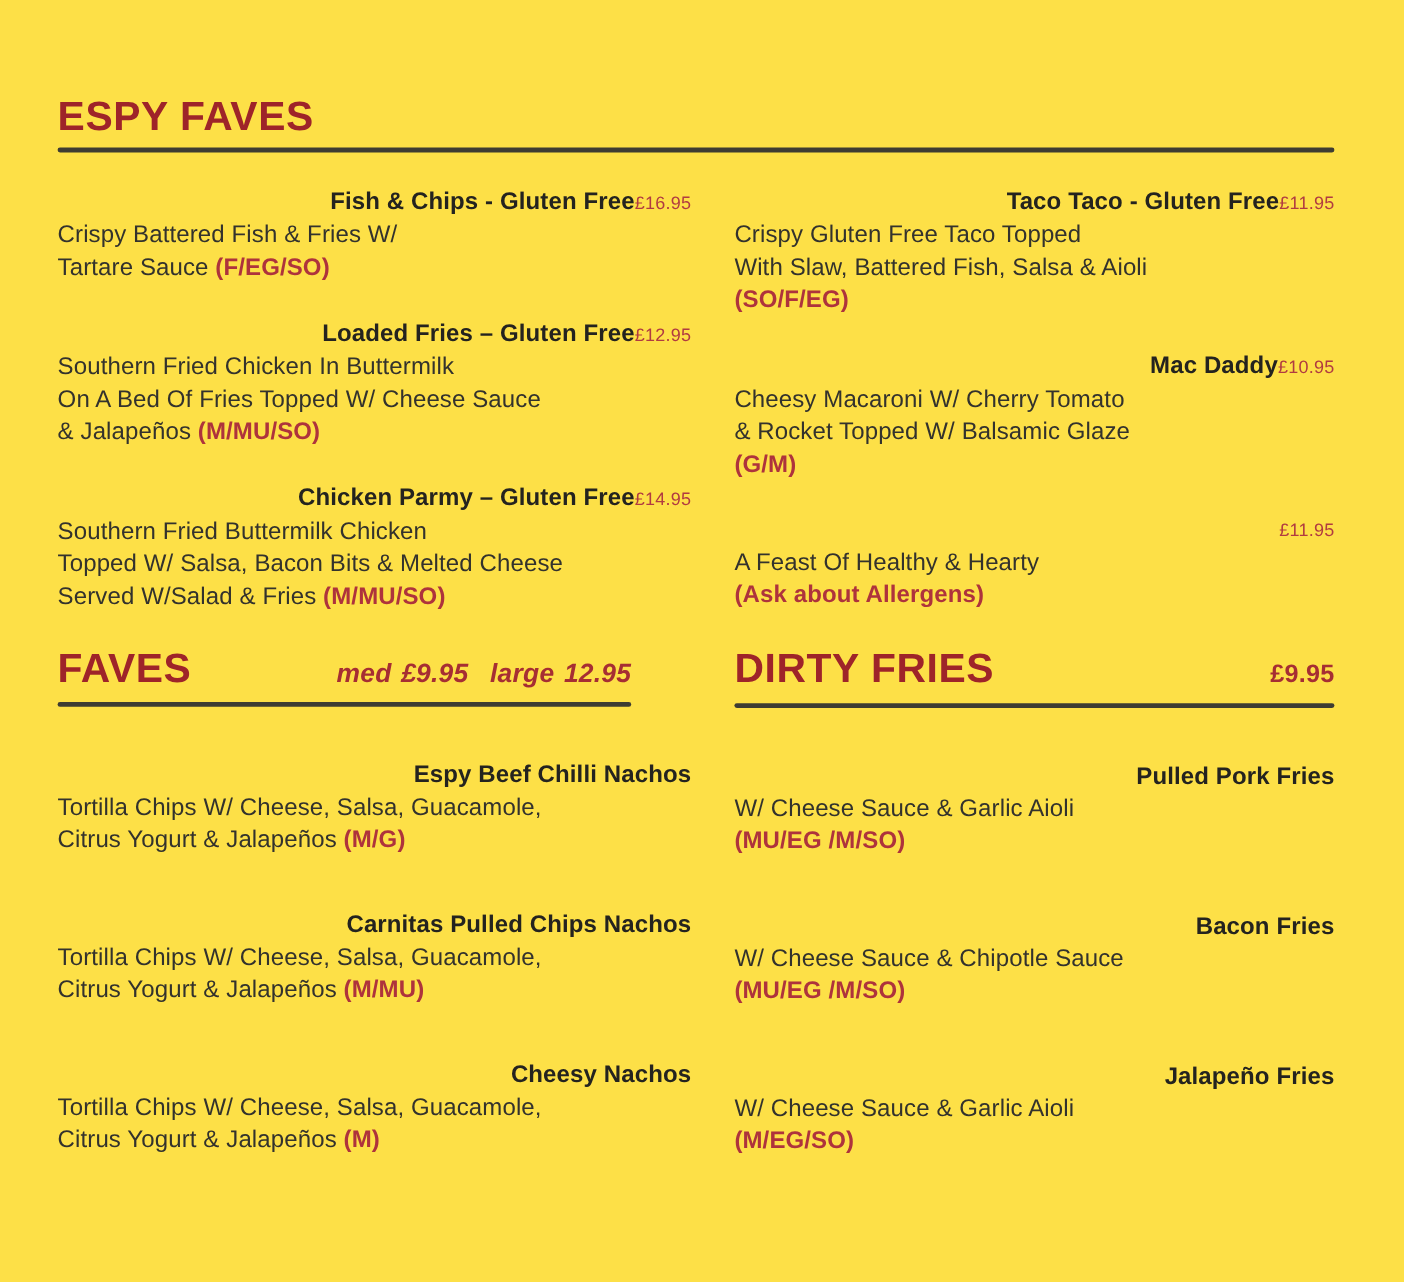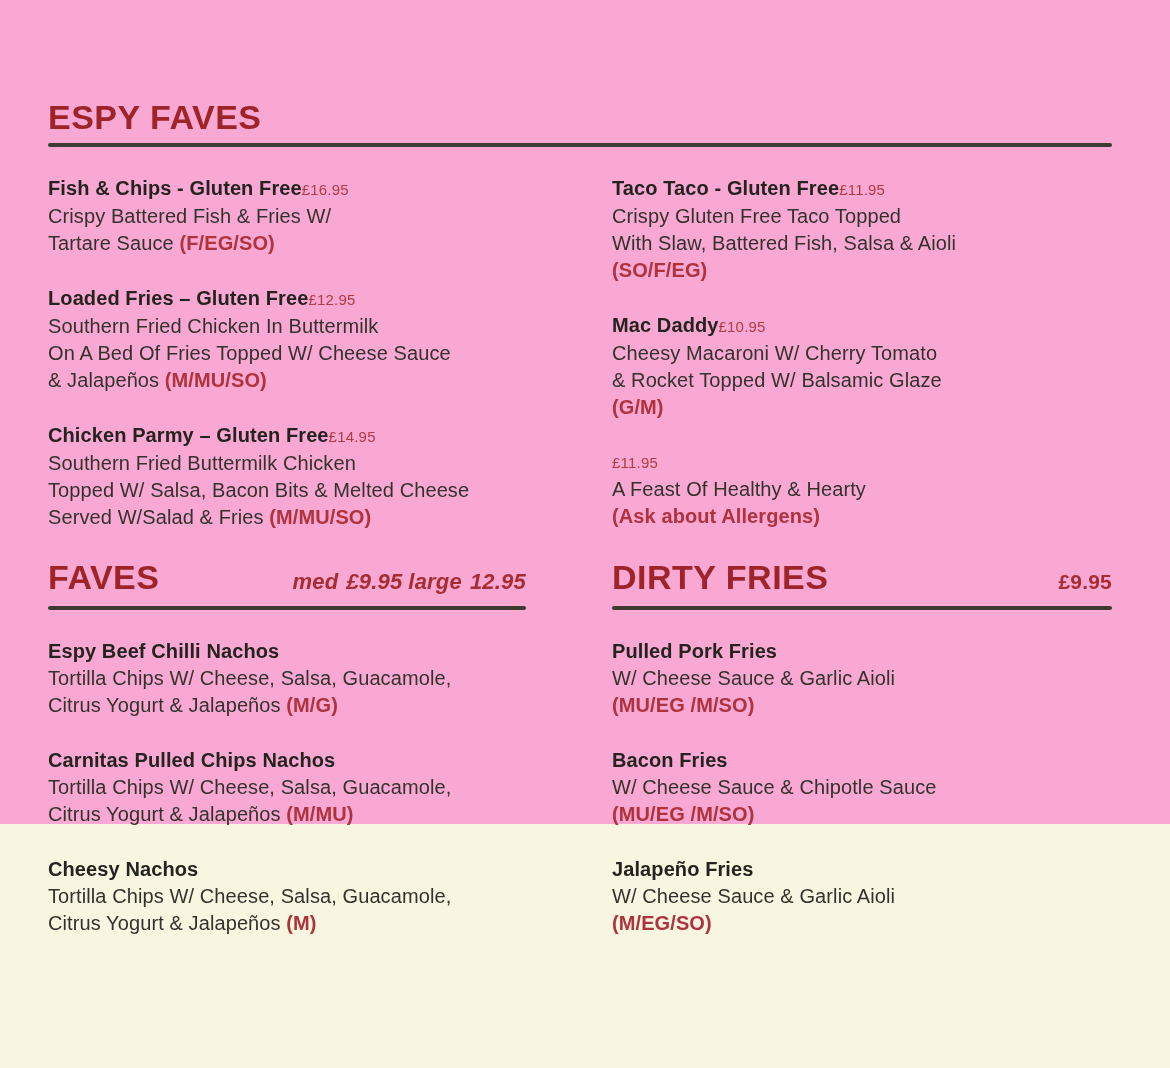--- a/index.html
+++ b/index.html
@@ -5,23 +5,23 @@
   * { margin: 0; padding: 0; box-sizing: border-box; }
   html, body { width: 1170px; height: 1068px; }
   body {
     background: #f8f5e1;
     font-family: "Liberation Sans", sans-serif;
     color: #2e2d29;
     overflow: hidden;
   }
   .page {
     width: 1170px;
-    height: 824px;
-    padding: 100px 58px 0 48px;
-    background: #f9a8d4;
+    height: 1068px;
+    padding: 80px 58px 0 48px;
+    background: #fde047;
   }
   
   .sec-title {
     font-size: 34px;
     font-weight: 700;
     letter-spacing: 0.5px;
     color: #9e2429;
     line-height: 34px;
   }
   .rule {
@@ -32,24 +32,24 @@
   }
   .rule.thin { height: 3.5px; margin-top: 6px; }
 
   
   .cols { display: flex; gap: 36px; }
   .col-left  { width: 528px; flex: none; }
   .col-right { width: 500px; flex: none; }
 
   
   .item { margin-top: 28px; }
-  .bottom .item { margin-top: 28px; }
+  .bottom .item { margin-top: 44px; }
   .item-head {
     display: flex;
-    justify-content: flex-start;
+    justify-content: flex-end;
     align-items: baseline;
     line-height: 27px;
   }
   .item-name {
     font-size: 20px;
     font-weight: 700;
     color: #24231f;
     letter-spacing: 0.1px;
   }
   .item-price {
@@ -80,21 +80,21 @@
   }
   .sec-head .sec-title { line-height: 36px; }
   .nachos-head, .nachos-rule { width: 478px; }
   .sizes {
     font-size: 22px;
     font-weight: 700;
     font-style: italic;
     color: #a62e33;
     letter-spacing: 0.2px;
     display: flex;
-    gap: 6px;
+    gap: 18px;
   }
   .size-opt { display: flex; gap: 8px; }
   .sec-price {
     font-size: 21px;
     font-weight: 700;
     color: #a62e33;
     letter-spacing: 0.2px;
   }
 </style>
 </head>

